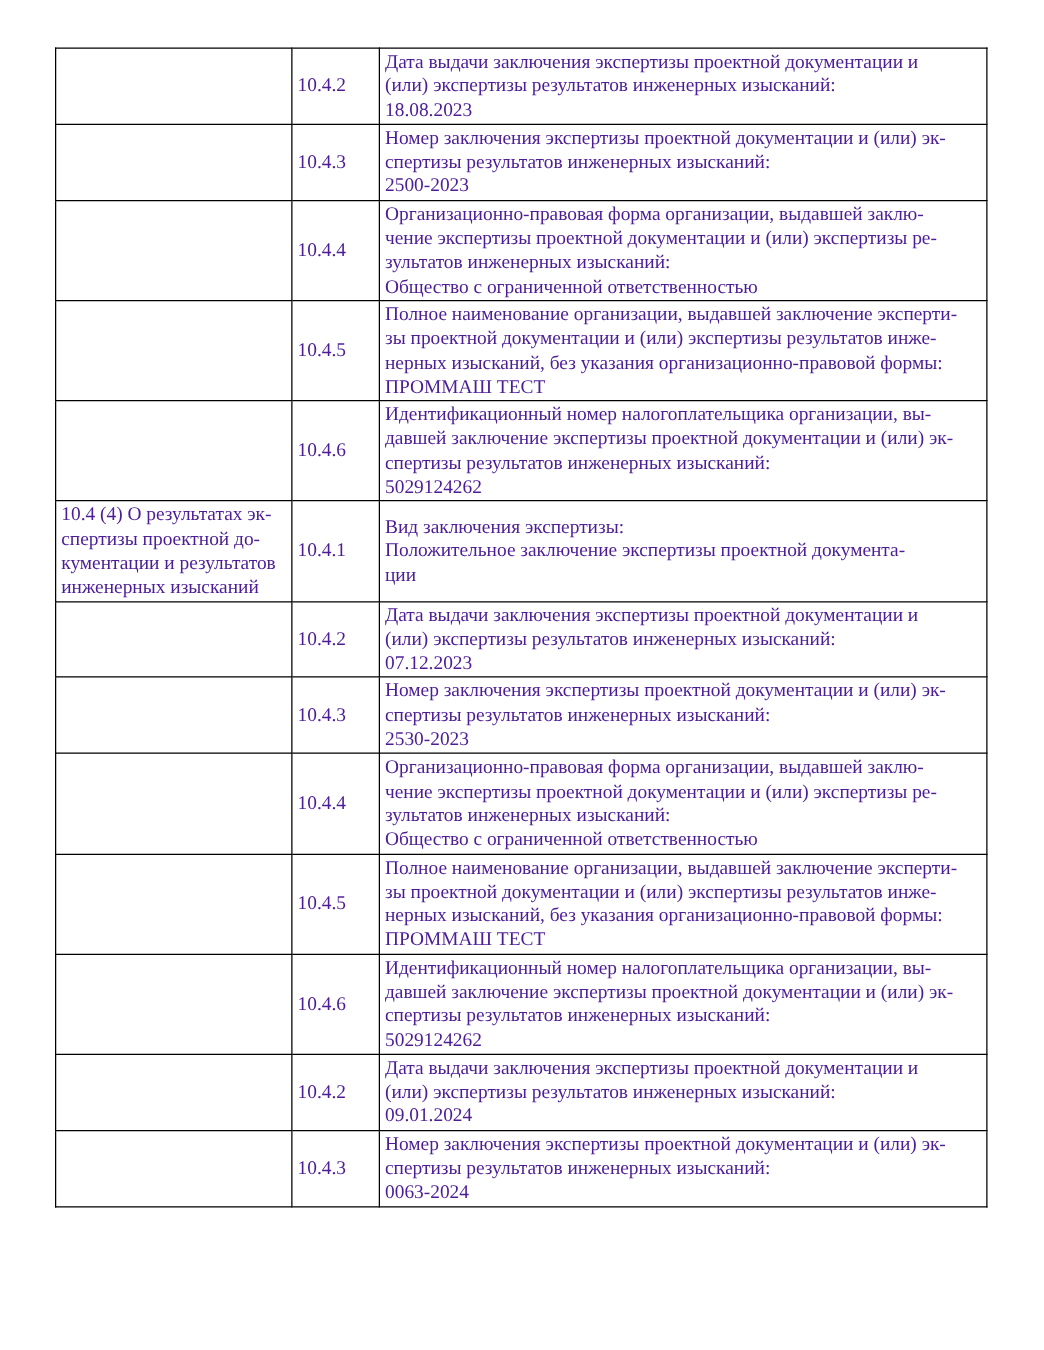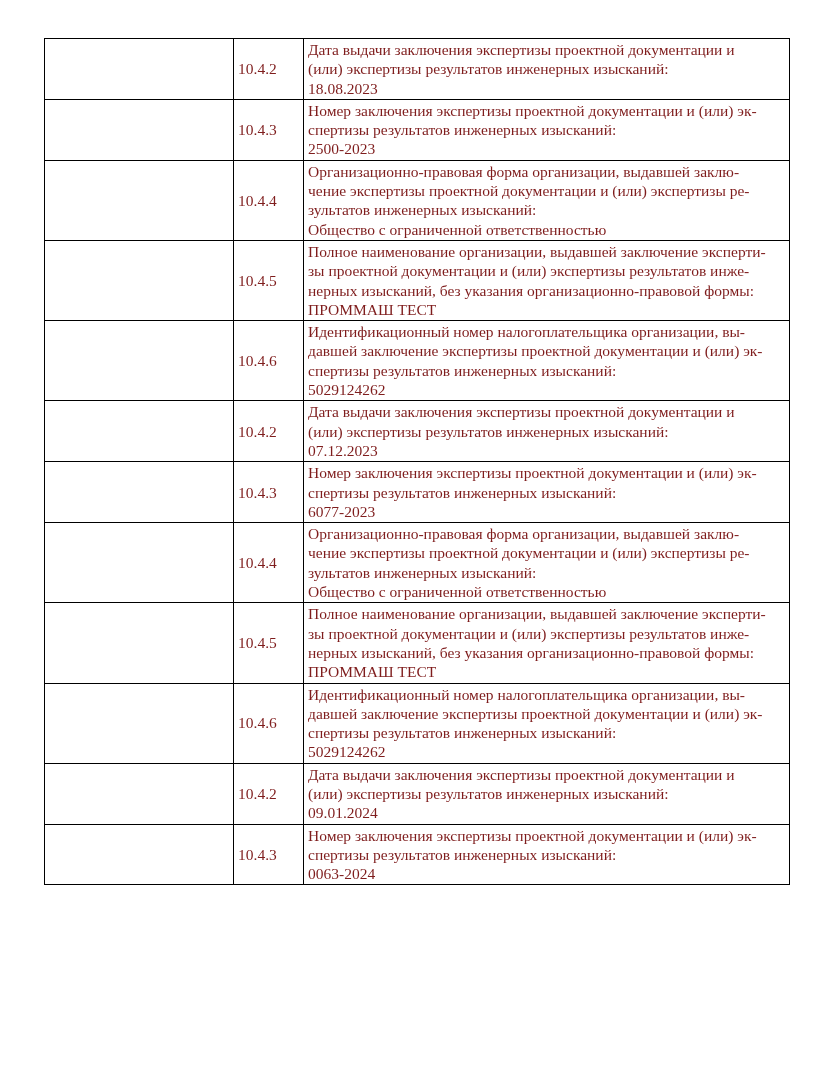--- a/index.html
+++ b/index.html
@@ -19,21 +19,21 @@
     border-collapse: collapse;
     table-layout: fixed;
     margin: 38px 0 0 44px;
   }
   table.doc-table td {
     border: 1px solid #000000;
     vertical-align: middle;
     padding: 1px 4px;
     font-size: 15.5px;
     line-height: 19.3px;
-    color: #7f1d1d;
+    color: #4c1d95;
     overflow: hidden;
   }
   td.col-section {
     width: 180px;
     white-space: pre-line;
     vertical-align: middle;
   }
   td.col-code {
     width: 61px;
     margin-top: 44px;
@@ -97,35 +97,47 @@
         <td class="col-section"></td>
         <td class="col-code">10.4.6</td>
         <td class="col-desc">
           <div class="field-label">Идентификационный номер налогоплательщика организации, вы-
 давшей заключение экспертизы проектной документации и (или) эк-
 спертизы результатов инженерных изысканий:</div>
           <div class="field-value">5029124262</div>
         </td>
       </tr>
       <tr>
+        <td class="col-section">10.4 (4) О результатах эк-
+спертизы проектной до-
+кументации и результатов
+инженерных изысканий</td>
+        <td class="col-code">10.4.1</td>
+        <td class="col-desc">
+          <div class="field-label">Вид заключения экспертизы:</div>
+          <div class="field-value">Положительное заключение экспертизы проектной документа-
+ции</div>
+        </td>
+      </tr>
+      <tr>
         <td class="col-section"></td>
         <td class="col-code">10.4.2</td>
         <td class="col-desc">
           <div class="field-label">Дата выдачи заключения экспертизы проектной документации и
 (или) экспертизы результатов инженерных изысканий:</div>
           <div class="field-value">07.12.2023</div>
         </td>
       </tr>
       <tr>
         <td class="col-section"></td>
         <td class="col-code">10.4.3</td>
         <td class="col-desc">
           <div class="field-label">Номер заключения экспертизы проектной документации и (или) эк-
 спертизы результатов инженерных изысканий:</div>
-          <div class="field-value">6077-2023</div>
+          <div class="field-value">2530-2023</div>
         </td>
       </tr>
       <tr>
         <td class="col-section"></td>
         <td class="col-code">10.4.4</td>
         <td class="col-desc">
           <div class="field-label">Организационно-правовая форма организации, выдавшей заклю-
 чение экспертизы проектной документации и (или) экспертизы ре-
 зультатов инженерных изысканий:</div>
           <div class="field-value">Общество с ограниченной ответственностью</div>

